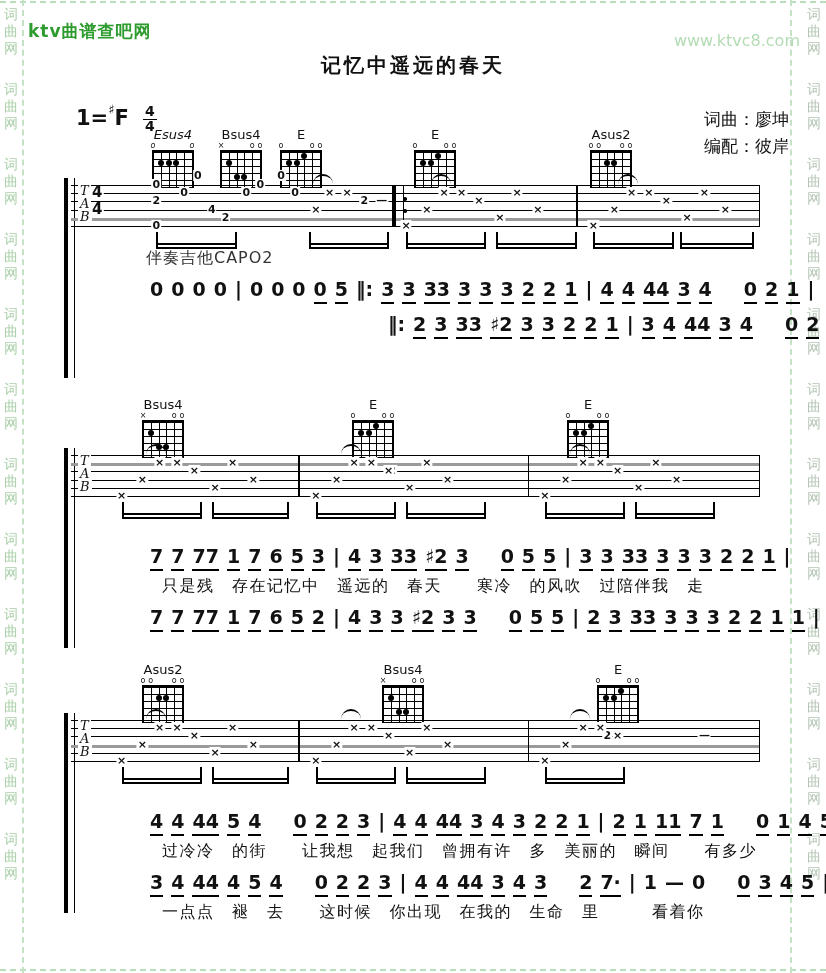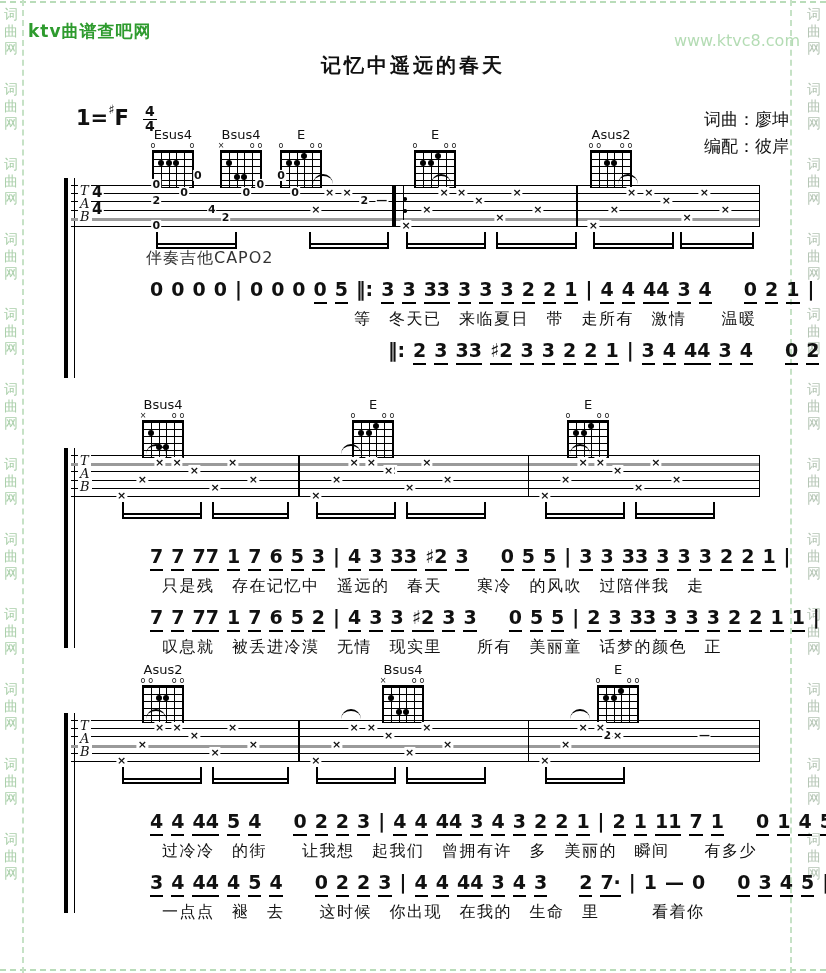--- a/index.html
+++ b/index.html
@@ -225,21 +225,21 @@
         <span class="tn">4</span>
         <span>4</span>
       </span>
   </div>
 
   <div id="capo">伴奏吉他CAPO2</div>
 
   <div id="score">
       <div class="sys s0">
         <div class="chords">
-          <div class="chord" style="left: 84px;">
+          <div class="chord" style="left: 84px; font-style: italic;">
             <div class="nm">Esus4</div>
             <div class="grid">
               <span class="mrk" style="left: 0px;">o</span>
               <span class="mrk" style="left: 39px;">o</span>
               <span class="dot" style="left: 7.8px; top: 10.5px;"></span>
               <span class="dot" style="left: 15.6px; top: 10.5px;"></span>
               <span class="dot" style="left: 23.4px; top: 10.5px;"></span>
             </div>
           </div>
           <div class="chord" style="left: 152px;">
@@ -343,21 +343,20 @@
           <div class="beam" style="left: 13%; width: 11%;"></div>
           <div class="beam" style="left: 35%; width: 11%;"></div>
           <div class="beam" style="left: 49%; width: 11%;"></div>
           <div class="beam" style="left: 62%; width: 11%;"></div>
           <div class="beam" style="left: 76%; width: 11%;"></div>
           <div class="beam" style="left: 88.5%; width: 10%;"></div>
         </div>
         <div class="pairs">
           <div class="pair">
             <div class="numsline" style="margin-left: 84px;"><span class="num plain">0</span><span class="num plain">0</span><span class="num plain">0</span><span class="num plain">0</span><span class="bar">|</span><span class="num plain">0</span><span class="num plain">0</span><span class="num plain">0</span><span class="num">0</span><span class="num">5</span><span class="bar">‖:</span><span class="num">3</span><span class="num">3</span><span class="num">33</span><span class="num">3</span><span class="num">3</span><span class="num">3</span><span class="num">2</span><span class="num">2</span><span class="num">1</span><span class="bar">|</span><span class="num">4</span><span class="num">4</span><span class="num">44</span><span class="num">3</span><span class="num">4</span><span class="gap"></span><span class="num">0</span><span class="num">2</span><span class="num">1</span><span class="bar">|</span></div>
-            <div class="lyr" style="margin-left: 288px;">等　冬天已　来临夏日　带　走所有　激情　　温暖</div>
           </div>
           <div class="pair">
             <div class="numsline" style="margin-left: 322px;"><span class="bar">‖:</span><span class="num">2</span><span class="num">3</span><span class="num">33</span><span class="num">♯2</span><span class="num">3</span><span class="num">3</span><span class="num">2</span><span class="num">2</span><span class="num">1</span><span class="bar">|</span><span class="num">3</span><span class="num">4</span><span class="num">44</span><span class="num">3</span><span class="num">4</span><span class="gap"></span><span class="num">0</span><span class="num">2</span></div>
           </div>
         </div>
       </div>
       <div class="sys s1">
         <div class="chords">
           <div class="chord" style="left: 74px;">
             <div class="nm">Bsus4</div>
@@ -442,21 +441,20 @@
           <div class="beam" style="left: 69%; width: 11%;"></div>
           <div class="beam" style="left: 82%; width: 11%;"></div>
         </div>
         <div class="pairs">
           <div class="pair">
             <div class="numsline" style="margin-left: 84px;"><span class="num">7</span><span class="num">7</span><span class="num">77</span><span class="num">1</span><span class="num">7</span><span class="num">6</span><span class="num">5</span><span class="num">3</span><span class="bar">|</span><span class="num">4</span><span class="num">3</span><span class="num">33</span><span class="num">♯2</span><span class="num">3</span><span class="gap"></span><span class="num">0</span><span class="num">5</span><span class="num">5</span><span class="bar">|</span><span class="num">3</span><span class="num">3</span><span class="num">33</span><span class="num">3</span><span class="num">3</span><span class="num">3</span><span class="num">2</span><span class="num">2</span><span class="num">1</span><span class="bar">|</span></div>
             <div class="lyr" style="margin-left: 96px;">只是残　存在记忆中　遥远的　春天　　寒冷　的风吹　过陪伴我　走</div>
           </div>
           <div class="pair">
             <div class="numsline" style="margin-left: 84px;"><span class="num">7</span><span class="num">7</span><span class="num">77</span><span class="num">1</span><span class="num">7</span><span class="num">6</span><span class="num">5</span><span class="num">2</span><span class="bar">|</span><span class="num">4</span><span class="num">3</span><span class="num">3</span><span class="num">♯2</span><span class="num">3</span><span class="num">3</span><span class="gap"></span><span class="num">0</span><span class="num">5</span><span class="num">5</span><span class="bar">|</span><span class="num">2</span><span class="num">3</span><span class="num">33</span><span class="num">3</span><span class="num">3</span><span class="num">3</span><span class="num">2</span><span class="num">2</span><span class="num">1</span><span class="num">1</span><span class="bar">|</span></div>
-            <div class="lyr" style="margin-left: 96px;">叹息就　被丢进冷漠　无情　现实里　　所有　美丽童　话梦的颜色　正</div>
           </div>
         </div>
       </div>
       <div class="sys s2">
         <div class="chords">
           <div class="chord" style="left: 74px;">
             <div class="nm">Asus2</div>
             <div class="grid">
               <span class="mrk" style="left: 0px;">o</span>
               <span class="mrk" style="left: 7.8px;">o</span>

